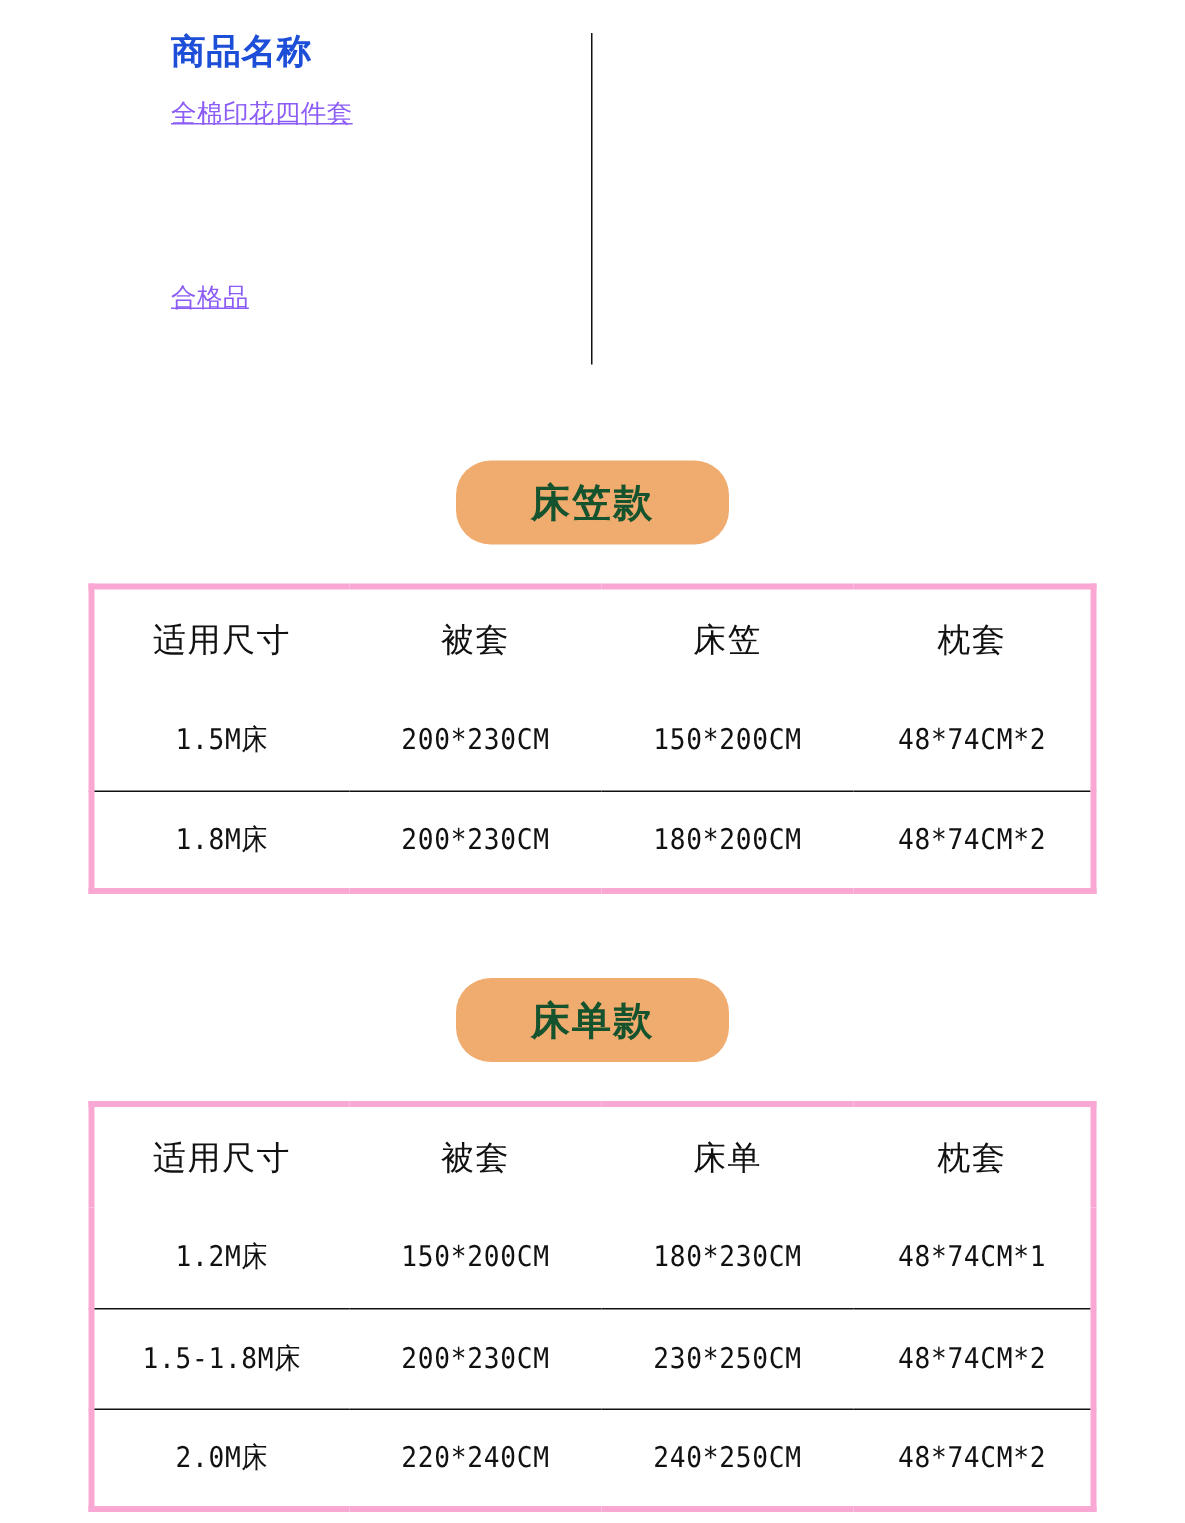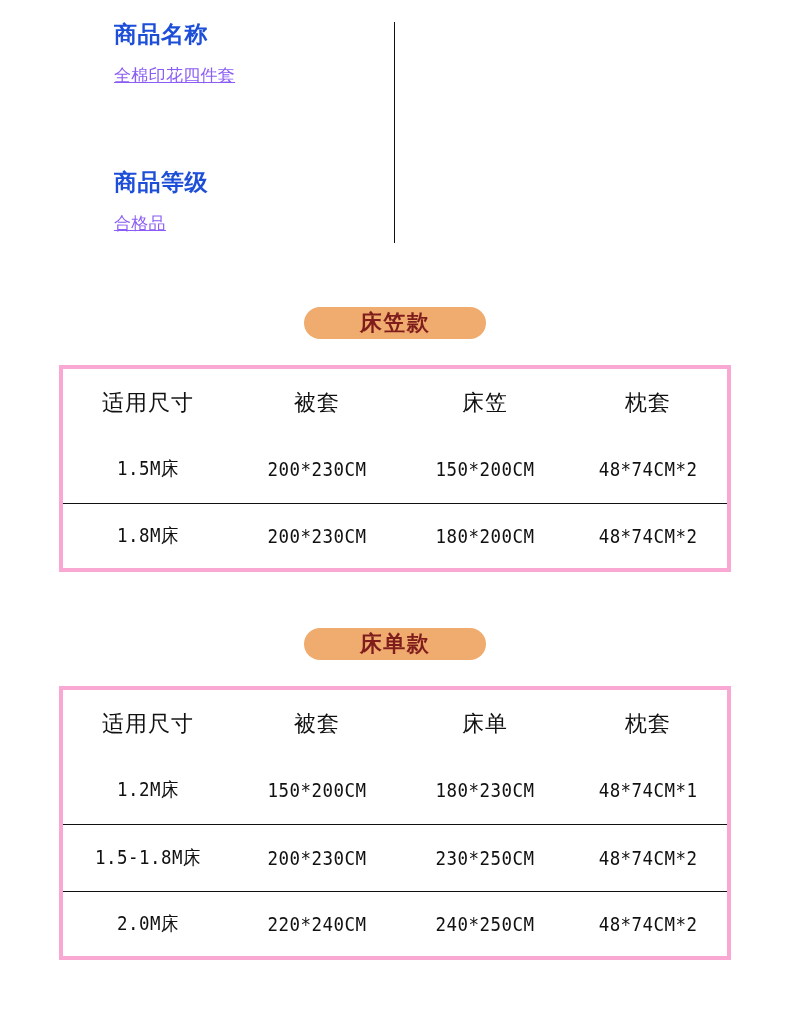--- a/index.html
+++ b/index.html
@@ -67,25 +67,25 @@
   .badge-wrap {
     display: flex;
     justify-content: center;
   }
 
   .badge {
     display: inline-flex;
     align-items: center;
     justify-content: center;
     width: 182px;
-    height: 32px;
+    height: 56px;
     border-radius: 23px;
     background: #f0ab6e;
-    color: #7f1d1d;
-    font-size: 22px;
+    color: #14532d;
+    font-size: 26px;
     font-weight: bold;
     letter-spacing: 1.5px;
     line-height: 1;
   }
 
   .badge-1 { margin-top: 42px; }
   .badge-2 { margin-top: 56px; }
 
   
   .size-table {
@@ -151,21 +151,20 @@
       <div class="spec-title">商品名称</div>
       <div class="spec-value">全棉印花四件套</div>
     </div>
 
     <div class="spec-cell right">
       <div class="spec-title">商品面料</div>
       <div class="spec-value">全棉</div>
     </div>
 
     <div class="spec-cell left">
-      <div class="spec-title">商品等级</div>
       <div class="spec-value">合格品</div>
     </div>
 
     <div class="spec-cell right">
       <div class="spec-title">商品工艺</div>
       <div class="spec-value">活性印染</div>
     </div>
 
   </div>
 </div>

